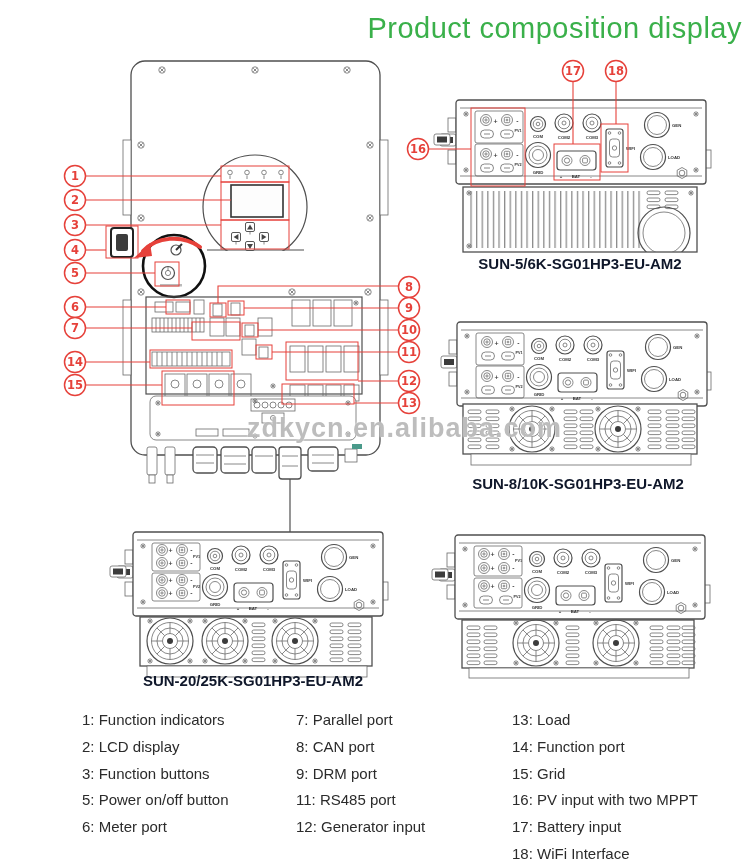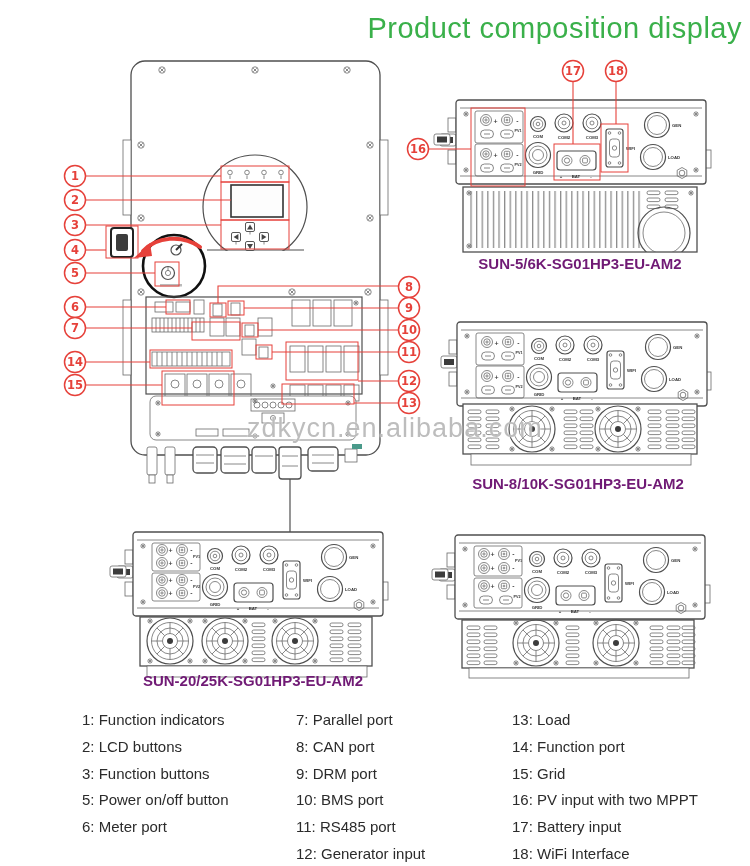--- a/index.html
+++ b/index.html
@@ -1,24 +1,24 @@
 <!DOCTYPE html>
 <html><head>
 <meta charset="utf-8">
 <style>
   html,body{margin:0;padding:0;background:#fff;}
   .page{position:relative;width:750px;height:866px;background:#fff;overflow:hidden;
         font-family:"Liberation Sans",sans-serif;}
   .title{position:absolute;top:12px;right:8px;font-size:29px;letter-spacing:.5px;
          color:#3ab04a;font-weight:400;white-space:nowrap;}
-  .watermark{position:absolute;left:247px;top:413px;font-size:27px;font-weight:400;
+  .watermark{position:absolute;left:247px;top:413px;font-size:27px;font-weight:700;
          color:rgba(178,178,178,.85);letter-spacing:1px;white-space:nowrap;z-index:6;
          text-shadow:0 0 2px #fff;text-align:right;}
   .caption{position:absolute;width:300px;text-align:center;font-size:15px;font-weight:700;
-         color:#701a75;white-space:nowrap;z-index:4;}
+         color:#0f172a;white-space:nowrap;z-index:4;}
   .legend{position:absolute;top:707px;color:#2b2b2b;font-size:15px;z-index:4;}
   .lrow{line-height:26.8px;white-space:nowrap;}
   svg{position:absolute;left:0;top:0;z-index:2;}
   .ln{fill:none;stroke:#4f4f4f;stroke-width:1.2;}
   .ln2{fill:none;stroke:#6a6a6a;stroke-width:.8;}
   .fw{fill:#fff;stroke:#4f4f4f;stroke-width:1.3;}
   .fw2{fill:#fff;stroke:#6a6a6a;stroke-width:.8;}
   .dk{fill:#3c3c3c;stroke:none;}
   .redbox{fill:none;stroke:#e6413a;stroke-width:1;}
   .redln{fill:none;stroke:#e6413a;stroke-width:1.1;}
@@ -590,30 +590,29 @@
   </svg>
 
   <div class="watermark">zdkycn.en.alibaba.com</div>
 
   <div class="caption" style="left:430px;top:255px;">SUN-5/6K-SG01HP3-EU-AM2</div>
   <div class="caption" style="left:428px;top:475px;">SUN-8/10K-SG01HP3-EU-AM2</div>
   <div class="caption" style="left:103px;top:672px;">SUN-20/25K-SG01HP3-EU-AM2</div>
 
   <div class="legend" style="left:82px;">
     <div class="lrow">1: Function indicators</div>
-    <div class="lrow">2: LCD buttons</div>
+    <div class="lrow">2: LCD display</div>
     <div class="lrow">3: Function buttons</div>
     <div class="lrow">5: Power on/off button</div>
     <div class="lrow">6: Meter port</div>
   </div>
   <div class="legend" style="left:296px;">
     <div class="lrow">7: Parallel port</div>
     <div class="lrow">8: CAN port</div>
     <div class="lrow">9: DRM port</div>
-    <div class="lrow">10: BMS port</div>
     <div class="lrow">11: RS485 port</div>
     <div class="lrow">12: Generator input</div>
   </div>
   <div class="legend" style="left:512px;">
     <div class="lrow">13: Load</div>
     <div class="lrow">14: Function port</div>
     <div class="lrow">15: Grid</div>
     <div class="lrow">16: PV input with two MPPT</div>
     <div class="lrow">17: Battery input</div>
     <div class="lrow">18: WiFi Interface</div>

